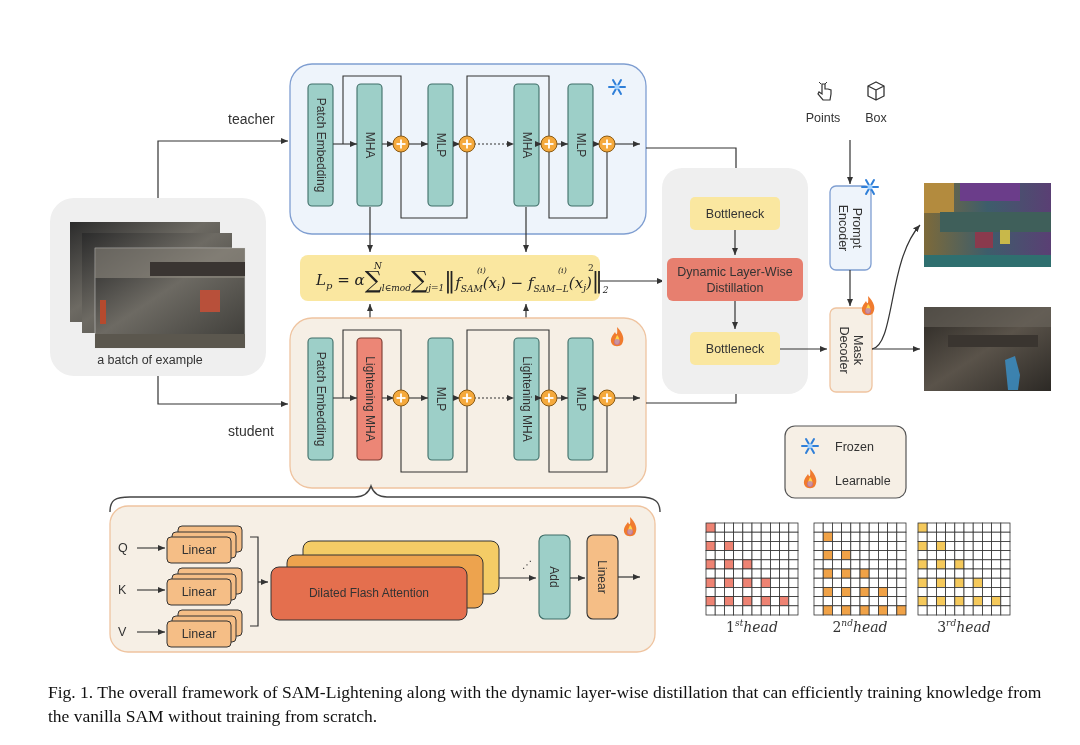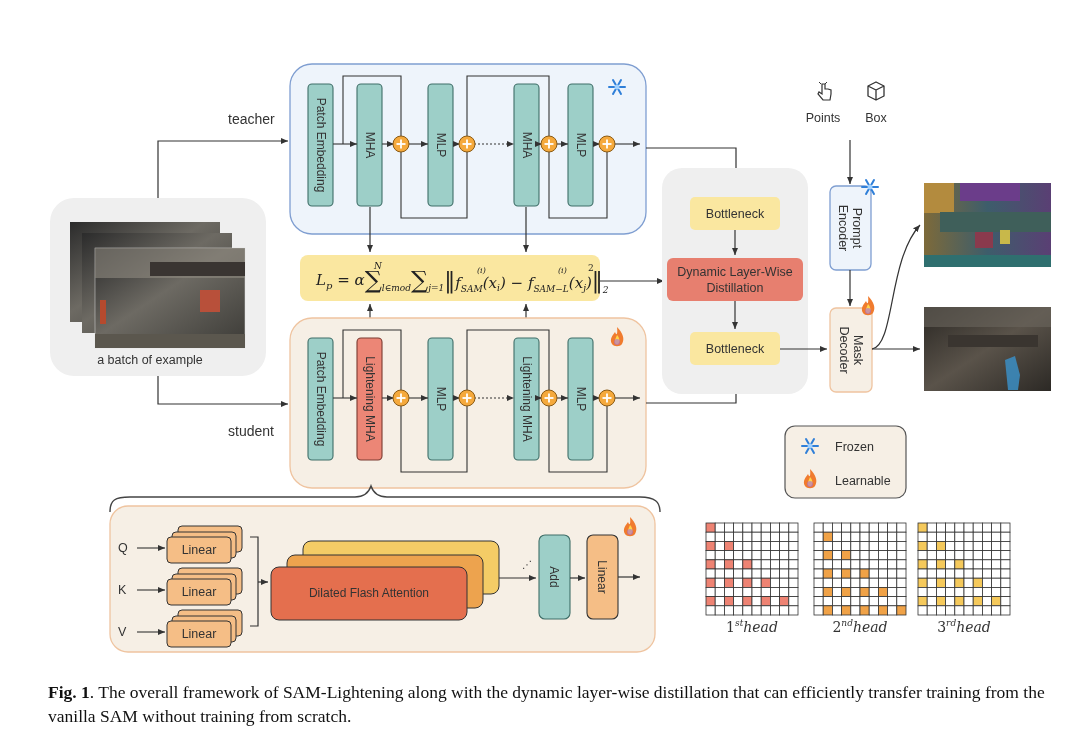--- a/index.html
+++ b/index.html
@@ -1,20 +1,20 @@
 <!DOCTYPE html>
 <html><head>
 <meta charset="utf-8">
 <style>
   html, body { margin:0; padding:0; background:#ffffff; }
   body { width:1080px; height:745px; position:relative; overflow:hidden; font-family:"Liberation Sans", sans-serif; color:#222; }
   svg#diagram { position:absolute; left:0; top:0; }
   .lbl { font-family:"Liberation Sans", sans-serif; fill:#333; }
   .caption { position:absolute; left:48px; top:680px; width:1010px; font-family:"Liberation Serif", serif; font-size:17.5px; line-height:24px; color:#111; }
-  .caption b { font-weight:bold;text-align:right; }
+  .caption b { font-weight:normal;text-align:right; }
 </style>
 </head>
 <body>
 
 <svg id="diagram" width="1080" height="670" viewBox="0 0 1080 670">
   <defs>
     <marker id="arr" markerWidth="8" markerHeight="8" refX="7" refY="4" orient="auto" markerUnits="userSpaceOnUse">
       <path d="M0,1 L7,4 L0,7 Z" fill="#333"></path>
     </marker>
     <linearGradient id="gImg1" x1="0" y1="0" x2="1" y2="1">
@@ -645,13 +645,13 @@
         <rect x="964" y="605.8" width="9.2" height="9.2" fill="#ffffff" stroke="#333" stroke-width="0.8"></rect>
         <rect x="973.2" y="605.8" width="9.2" height="9.2" fill="#ffffff" stroke="#333" stroke-width="0.8"></rect>
         <rect x="982.4" y="605.8" width="9.2" height="9.2" fill="#ffffff" stroke="#333" stroke-width="0.8"></rect>
         <rect x="991.6" y="605.8" width="9.2" height="9.2" fill="#ffffff" stroke="#333" stroke-width="0.8"></rect>
         <rect x="1000.8" y="605.8" width="9.2" height="9.2" fill="#ffffff" stroke="#333" stroke-width="0.8"></rect>
       </g>
       <text x="964" y="632" font-size="14" text-anchor="middle" font-family="'DejaVu Serif', serif" font-style="italic" fill="#333"><tspan font-style="normal">3</tspan><tspan font-size="9" dy="-6">rd</tspan><tspan dy="6">head</tspan></text>
     </g>
 </svg>
 
-<div class="caption"><b>Fig. 1</b><span>. The overall framework of SAM-Lightening along with the dynamic layer-wise distillation that can efficiently transfer training from the vanilla SAM without training from scratch.</span></div>
+<div class="caption"><b>Fig. 1</b><span>. The overall framework of SAM-Lightening along with the dynamic layer-wise distillation that can efficiently training knowledge from the vanilla SAM without training from scratch.</span></div>
 
 </body></html>

